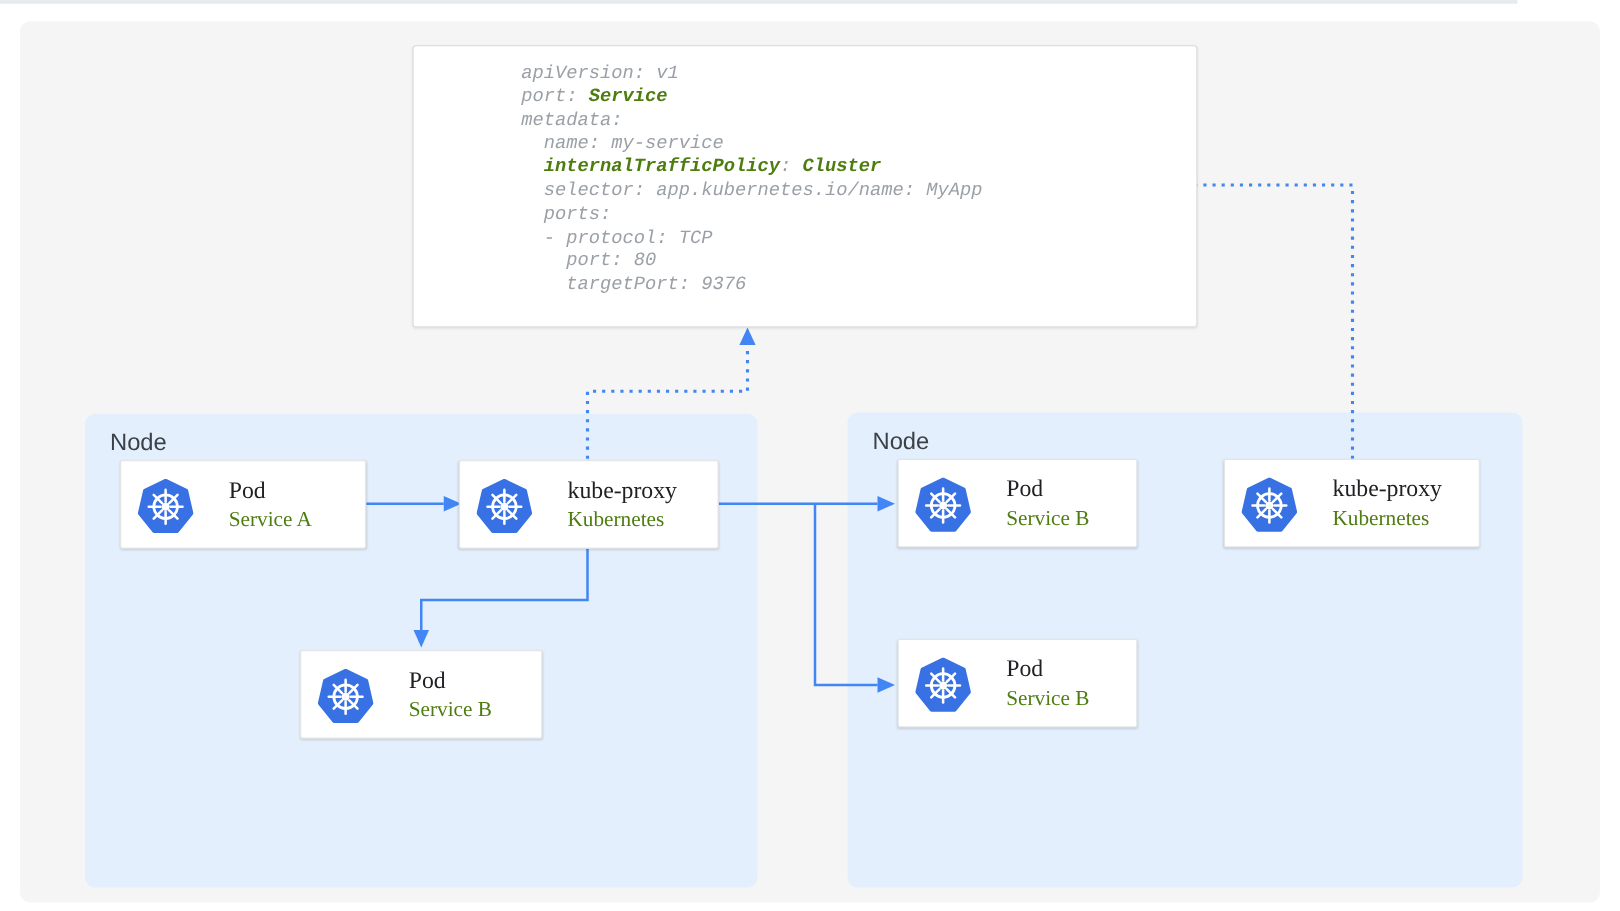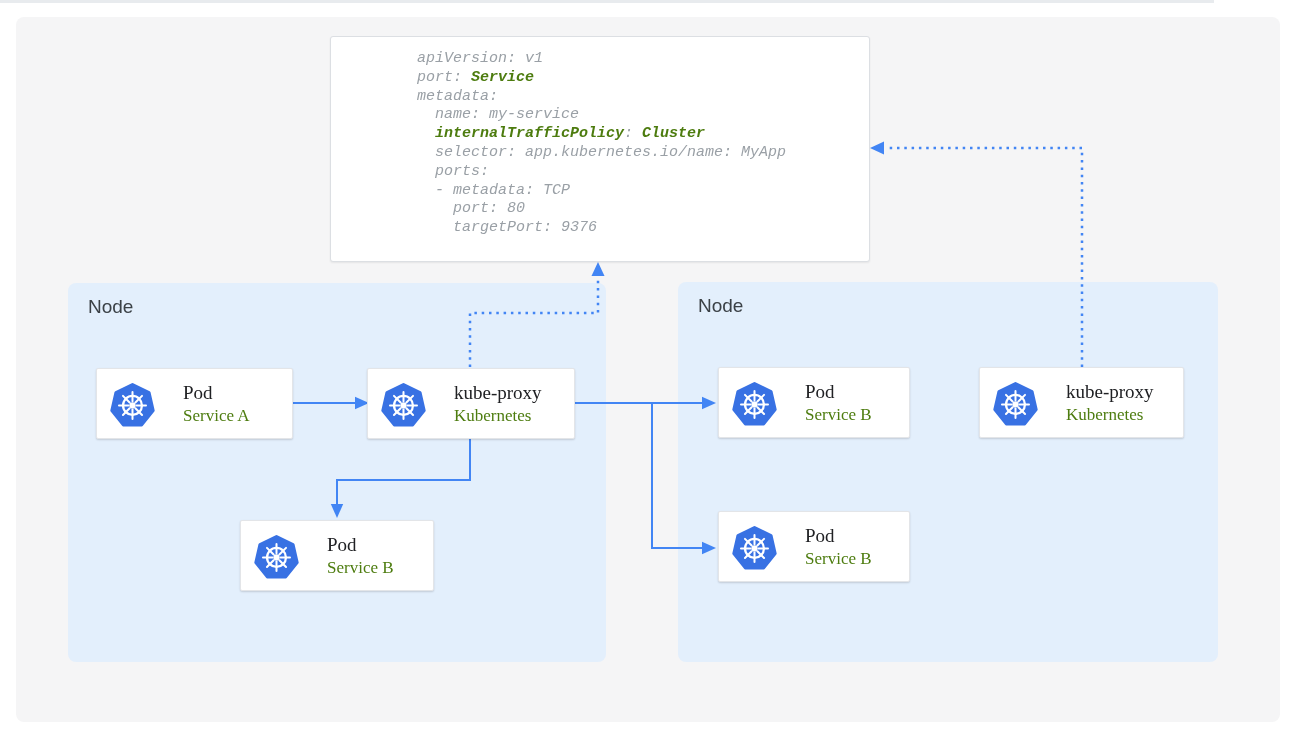--- a/index.html
+++ b/index.html
@@ -19,35 +19,35 @@
   .top-strip {
     position:absolute; left:0; top:0; width:1214px; height:3px;
     background:#e8ebee;
   }
   .panel {
     position:absolute; left:16px; top:17px; width:1264px; height:705px;
     background:var(--panel-bg); border-radius:8px;
   }
   
   .yaml-box {
-    position:absolute; left:330px; top:36px; width:540px; height:226px;
+    position:absolute; left:330px; top:36px; width:628px; height:226px;
     background:#ffffff; border:1px solid #dcdfe3; border-radius:3px;
     box-shadow:0 1px 2px rgba(0,0,0,.07);
     box-sizing:border-box;
     padding:13px 0 0 86px;
     font-family:"Liberation Mono", monospace;
     font-style:italic;
     font-size:15px; line-height:18.8px;
     color:#9aa0a6;
   }
   .code-line { white-space:pre; }
   .code-line .bold { font-weight:bold; color:#4d7c0f; }
   
   .node {
-    position:absolute; background:var(--node-fill); border-radius:8px;
+    position:absolute; background:var(--node-fill); border-radius:8px;margin-top:48px;
   }
   .node-left  { left:68px;  top:283px; width:538px; height:379px; }
   .node-right { left:678px; top:282px; width:540px; height:380px; }
   .node-label {
     position:absolute; left:20px; top:13px;
     font-size:19px; color:#3b4146;
   }
   
   .card {
     position:absolute; background:#ffffff;
@@ -133,21 +133,21 @@
 </svg>
 
 <div class="yaml-box">
   <div class="code-line"><span>apiVersion: v1</span></div>
   <div class="code-line"><span>port: </span><span class="bold">Service</span></div>
   <div class="code-line"><span>metadata:</span></div>
   <div class="code-line"><span>  name: my-service</span></div>
   <div class="code-line"><span>  </span><span class="bold">internalTrafficPolicy</span><span>: </span><span class="bold">Cluster</span></div>
   <div class="code-line"><span>  selector: app.kubernetes.io/name: MyApp</span></div>
   <div class="code-line"><span>  ports:</span></div>
-  <div class="code-line"><span>  - metadata: TCP</span></div>
+  <div class="code-line"><span>  - protocol: TCP</span></div>
   <div class="code-line"><span>    port: 80</span></div>
   <div class="code-line"><span>    targetPort: 9376</span></div>
 </div>
 
 <div class="card card-pod-a">
   <svg class="k8s-icon" viewBox="0 0 100 100">
       <use href="#k8s"></use>
     </svg>
   <div class="txt">
     <div class="title">Pod</div>

